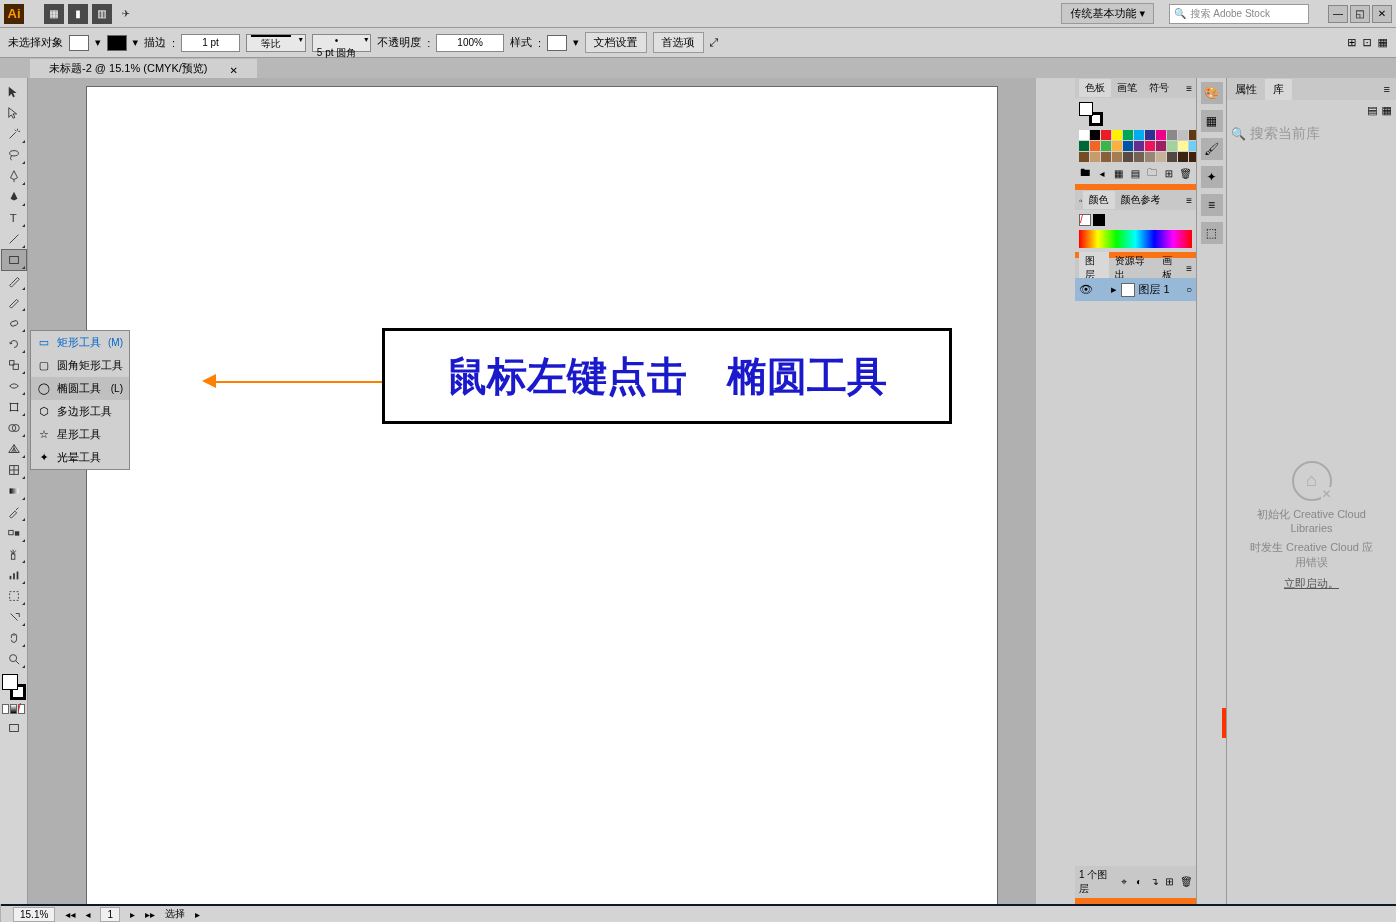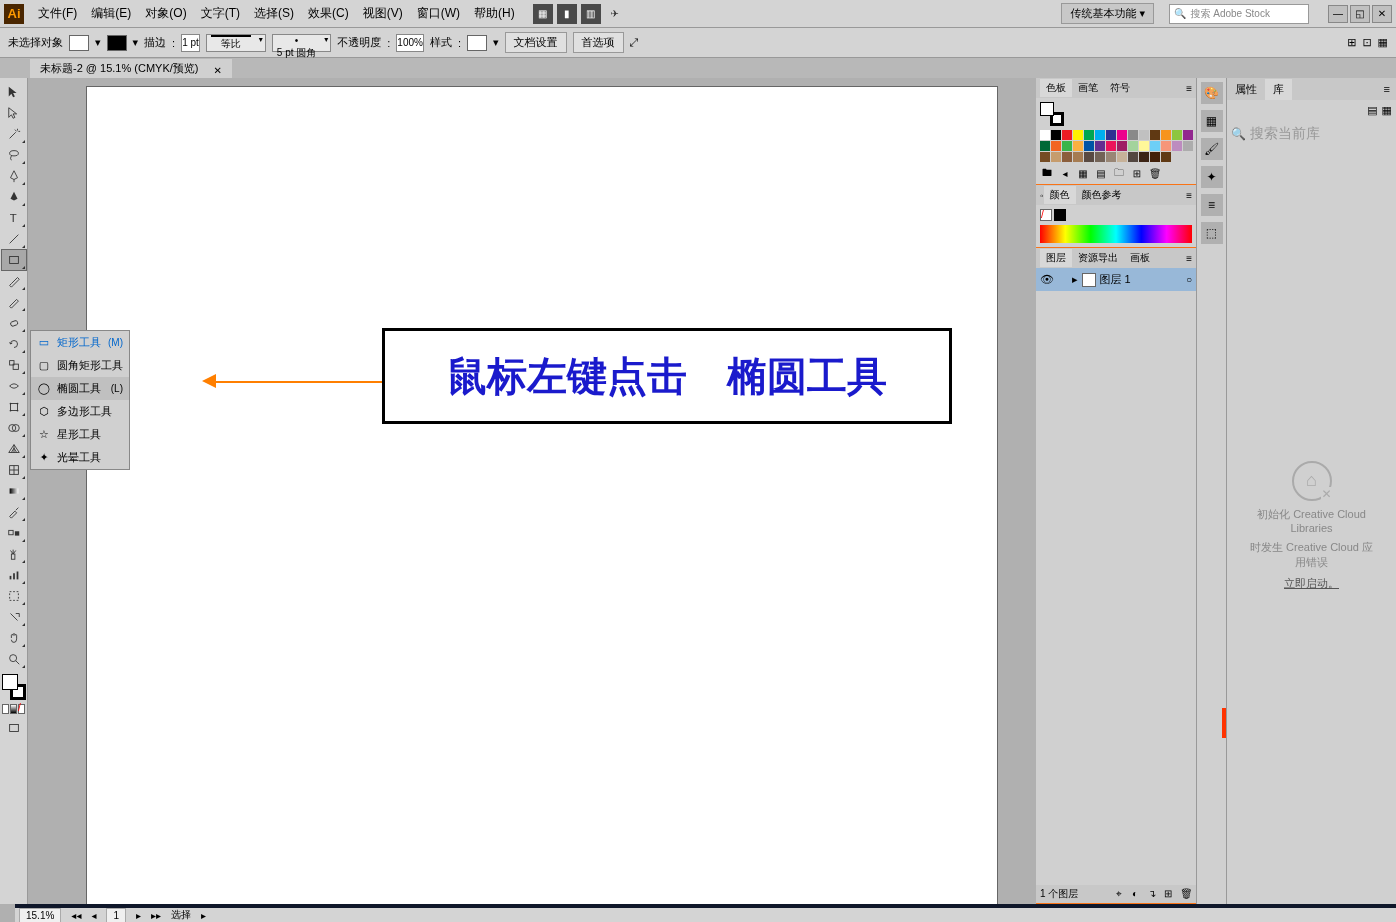--- a/index.html
+++ b/index.html
@@ -16,29 +16,29 @@
 .search-box::before { content: "🔍"; font-size: 10px; margin-right: 4px; }
 .win-controls { display: flex; gap: 2px; margin-left: 4px; }
 .win-btn { width: 20px; height: 18px; background: #c0c0c0; border: 1px solid #888; display: flex; align-items: center; justify-content: center; font-size: 10px; }
 .menu-icons { display: flex; gap: 4px; margin-left: 12px; }
 .menu-icon { width: 20px; height: 20px; background: #4a4a4a; display: flex; align-items: center; justify-content: center; color: #fff; font-size: 10px; }
 
 
 .options-bar { height: 30px; background: #d4d4d4; display: flex; align-items: center; padding: 0 8px; border-bottom: 1px solid #999; gap: 6px; font-size: 11px; }
 .opt-label { font-size: 11px; }
 .opt-swatch { width: 20px; height: 16px; border: 1px solid #666; display: inline-block; }
-.opt-field { height: 18px; padding: 0 0; background: #fff; border: 1px solid #888; font-size: 10px; display: flex; align-items: center; }
+.opt-field { height: 18px; padding: 0 20px; background: #fff; border: 1px solid #888; font-size: 10px; display: flex; align-items: center; }
 .opt-dropdown { height: 18px; padding: 0 14px 0 4px; background: #e8e8e8; border: 1px solid #888; font-size: 10px; display: flex; align-items: center; position: relative; flex-direction: column; }
 .opt-dropdown::after { content: "▾"; position: absolute; right: 2px; font-size: 8px; }
 .opt-btn { padding: 2px 8px; background: #e0e0e0; border: 1px solid #999; font-size: 11px; }
 .opt-right { margin-left: auto; display: flex; gap: 6px; }
 
 
 .doc-tabs { height: 20px; background: #b8b8b8; display: flex; align-items: center; padding-left: 30px; }
-.doc-tab { padding: 2px 10px; background: #d0d0d0; font-size: 11px; display: flex; align-items: flex-end; gap: 15px; }
+.doc-tab { padding: 2px 19px; background: #d0d0d0; font-size: 11px; display: flex; align-items: flex-end; gap: 22px; }
 .doc-tab-close { font-size: 10px; cursor: pointer; }
 
 
 .main { display: flex; height: calc(100% - 78px - 18px); position: relative; }
 
 
 .toolbox { width: 28px; background: #d4d4d4; border-right: 1px solid #999; display: flex; flex-direction: column; padding-top: 4px; }
 .tool { width: 24px; height: 20px; margin: 0 auto 1px; display: flex; align-items: center; justify-content: center; cursor: pointer; position: relative; }
 .tool svg { width: 14px; height: 14px; }
 .tool.active { background: #a8a8a8; outline: 1px solid #666; }
@@ -63,21 +63,21 @@
 
 
 .arrow { position: absolute; left: 130px; top: 296px; width: 180px; height: 14px; }
 .arrow-line { position: absolute; top: 7px; left: 10px; right: 0; height: 2px; background: #ff7f00; }
 .arrow-head { position: absolute; left: 0; top: 0; width: 0; height: 0; border-right: 14px solid #ff7f00; border-top: 7px solid transparent; border-bottom: 7px solid transparent; }
 .annotation-box { position: absolute; left: 310px; top: 250px; width: 570px; height: 96px; border: 3px solid #000; background: #fff; display: flex; align-items: center; justify-content: center; gap: 40px; }
 .annotation-text { font-size: 40px; font-weight: bold; color: #1a1acc; font-family: "KaiTi", "楷体", serif; }
 
 
 .rcol1 { width: 160px; background: #d0d0d0; display: flex; flex-direction: column; }
-.panel { border-bottom: 1px solid #f97316; }
+.panel { border-bottom: 6px solid #f97316; margin-left: 39px; }
 .panel-tabs { display: flex; height: 20px; background: #c8c8c8; align-items: center; padding: 0 4px; font-size: 10px; }
 .ptab { padding: 2px 6px; cursor: pointer; }
 .ptab.active { background: #d8d8d8; }
 .panel-body { padding: 4px; }
 .swatches-grid { display: grid; grid-template-columns: repeat(14, 10px); gap: 1px; }
 .sw { width: 10px; height: 10px; }
 .swatch-row-icons { display: flex; gap: 4px; margin-top: 4px; font-size: 10px; }
 .sri { width: 14px; height: 14px; display: flex; align-items: center; justify-content: center; }
 .fillstroke-mini { width: 24px; height: 24px; position: relative; margin-bottom: 4px; }
 .colorspec { height: 18px; background: linear-gradient(to right, #ff0000, #ffff00, #00ff00, #00ffff, #0000ff, #ff00ff, #ff0000); margin-top: 4px; }
@@ -99,39 +99,28 @@
 .lib-tab.active { background: #d8d8d8; }
 .lib-search { margin: 4px; display: flex; align-items: center; gap: 4px; }
 .lib-search-ic { font-size: 12px; }
 .lib-body { flex: 1; display: flex; flex-direction: column; align-items: center; justify-content: center; color: #888; font-size: 11px; gap: 6px; padding: 20px; text-align: center; }
 .cc-logo { width: 40px; height: 40px; border: 2px solid #aaa; border-radius: 50%; display: flex; align-items: center; justify-content: center; font-size: 18px; color: #aaa; position: relative; }
 .cc-logo::after { content: "✕"; position: absolute; bottom: -2px; right: -2px; font-size: 12px; background: #d0d0d0; }
 .lib-link { text-decoration: underline; color: #555; }
 .scroll-ind { width: 4px; height: 30px; background: #ff3300; position: absolute; right: 170px; top: 630px; }
 
 
-.status-bar { position: absolute; bottom: 0; left: 15px; right: 0; height: 18px; background: #d4d4d4; display: flex; align-items: center; padding: 0 4px; font-size: 10px; gap: 10px; border-top: 4px solid #0f172a; }
+.status-bar { position: absolute; bottom: 0; left: 1px; right: 0; height: 18px; background: #d4d4d4; display: flex; align-items: center; padding: 0 12px; font-size: 10px; gap: 10px; border-top: 2px solid #0f172a; }
 .status-field { background: #f0f0f0; padding: 1px 6px; border: 1px solid #aaa; }
 </style>
 </head>
 <body>
 
 <div class="menubar">
   <div class="ai-logo">Ai</div>
-  <div class="menu-items">
-    <div class="menu-item">文件(F)</div>
-    <div class="menu-item">编辑(E)</div>
-    <div class="menu-item">对象(O)</div>
-    <div class="menu-item">文字(T)</div>
-    <div class="menu-item">选择(S)</div>
-    <div class="menu-item">效果(C)</div>
-    <div class="menu-item">视图(V)</div>
-    <div class="menu-item">窗口(W)</div>
-    <div class="menu-item">帮助(H)</div>
-  </div>
   <div class="menu-icons">
     <div class="menu-icon">▦</div>
     <div class="menu-icon">▮</div>
     <div class="menu-icon">▥</div>
     <div class="menu-icon" style="background:none;color:#333">✈</div>
   </div>
   <div class="menu-right">
     <div class="menu-dropdown"><span>传统基本功能</span> ▾</div>
     <div class="search-box">搜索 Adobe Stock</div>
     <div class="win-controls">

